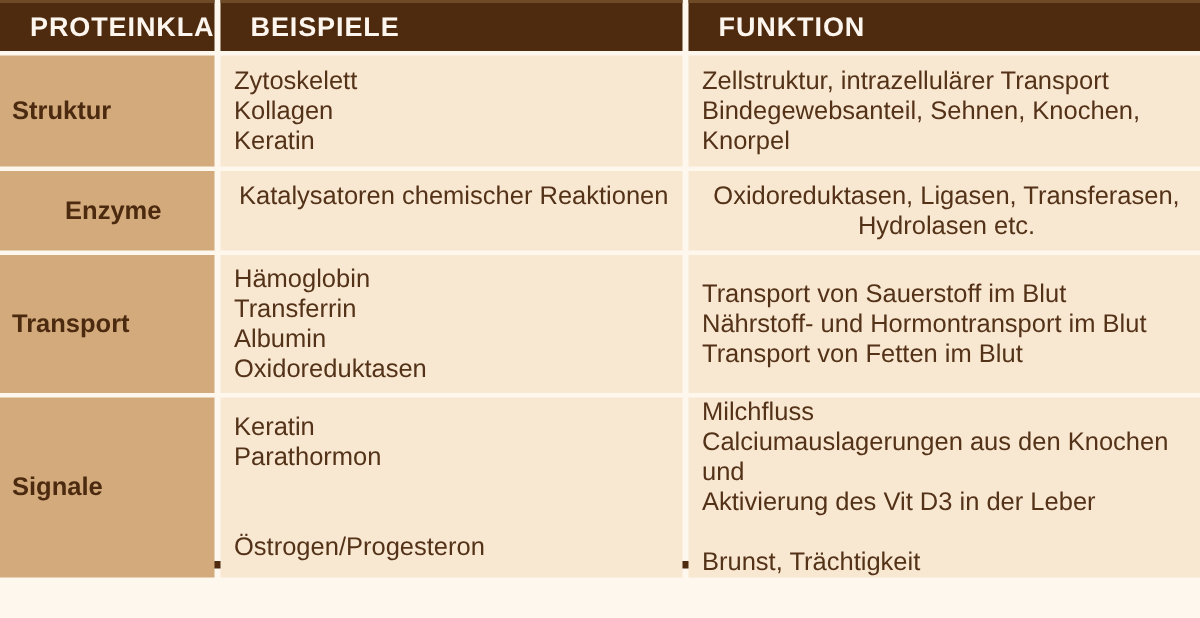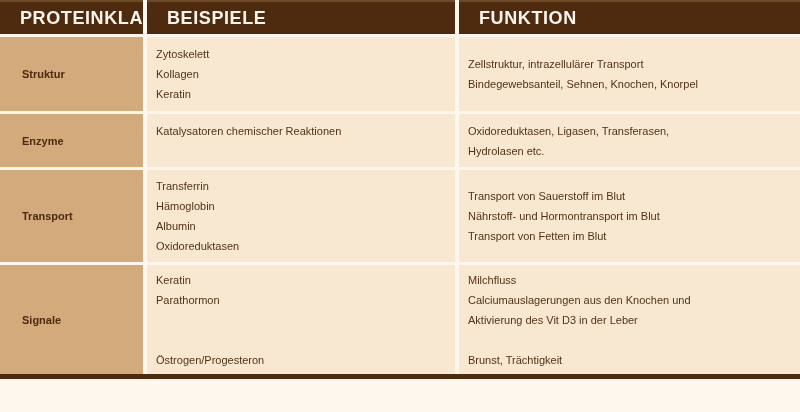--- a/index.html
+++ b/index.html
@@ -35,29 +35,29 @@
     color:var(--header-text);
     font-weight:bold;
     font-size:18px;
     letter-spacing:.6px;
     display:flex;align-items:center;
     padding-left:20px;
     border-top:2px solid var(--top-highlight);
   }
   .cell{
     display:flex;flex-direction:column;justify-content:center;
-    font-size:11px;
+    font-size:17px;
     line-height:20px;
     color:var(--body-text);
   }
   .cell.klasse{
     background:var(--label-bg);
     font-weight:bold;
     color:var(--label-text);
-    padding-left:22px;
+    padding-left:8px;
   }
   .cell.beispiele,.cell.funktion{
     background:var(--cell-bg);
     padding-left:9px;
     padding-right:6px;
   }
   .line{min-height:20px;}
   .bottom-bar{
     width:800px;height:5px;
     background:var(--bottom-bar);
@@ -78,36 +78,36 @@
       <div class="cell beispiele">
         <div class="line">Zytoskelett</div>
         <div class="line">Kollagen</div>
         <div class="line">Keratin</div>
       </div>
       <div class="cell funktion">
         <div class="line">Zellstruktur, intrazellulärer Transport</div>
         <div class="line">Bindegewebsanteil, Sehnen, Knochen, Knorpel</div>
       </div>
     </div>
-    <div class="grid-row" style="height: 53px;">
+    <div class="grid-row" style="height: 53px; text-align: center;">
       <div class="cell klasse">Enzyme</div>
       <div class="cell funktion">
         <div class="line">Katalysatoren chemischer Reaktionen</div>
         <div class="line">&nbsp;</div>
       </div>
       <div class="cell beispiele">
         <div class="line">Oxidoreduktasen, Ligasen, Transferasen,</div>
         <div class="line">Hydrolasen etc.</div>
       </div>
     </div>
     <div class="grid-row" style="height: 92px;">
       <div class="cell klasse">Transport</div>
       <div class="cell beispiele">
+        <div class="line">Hämoglobin</div>
         <div class="line">Transferrin</div>
-        <div class="line">Hämoglobin</div>
         <div class="line">Albumin</div>
         <div class="line">Oxidoreduktasen</div>
       </div>
       <div class="cell funktion">
         <div class="line">Transport von Sauerstoff im Blut</div>
         <div class="line">Nährstoff- und Hormontransport im Blut</div>
         <div class="line">Transport von Fetten im Blut</div>
       </div>
     </div>
     <div class="grid-row" style="height: 109px;">

